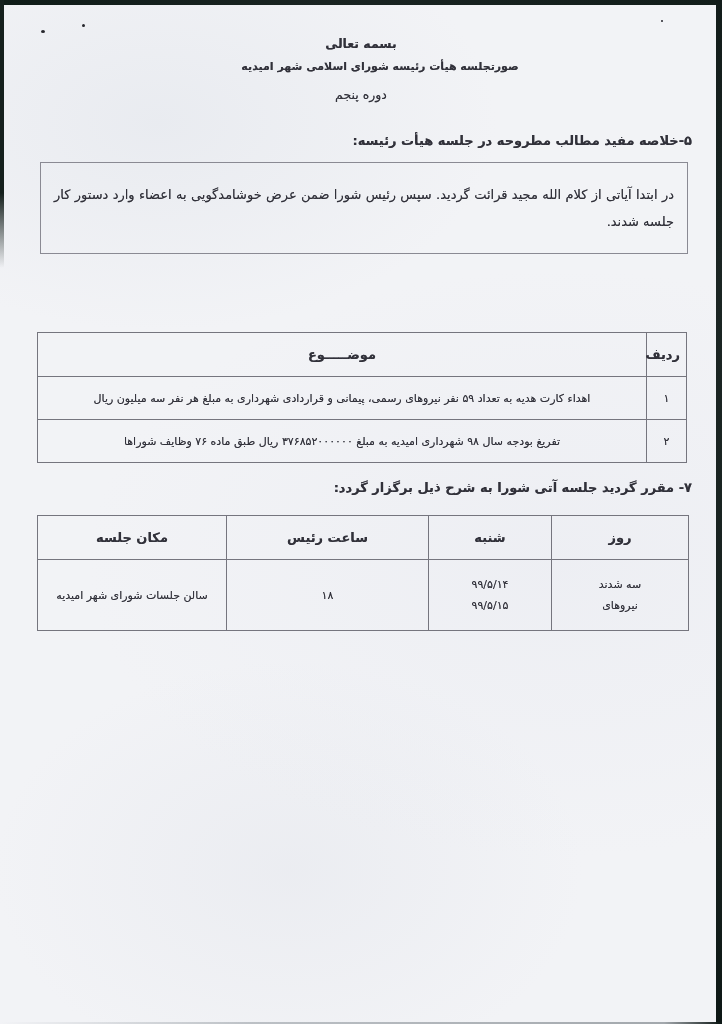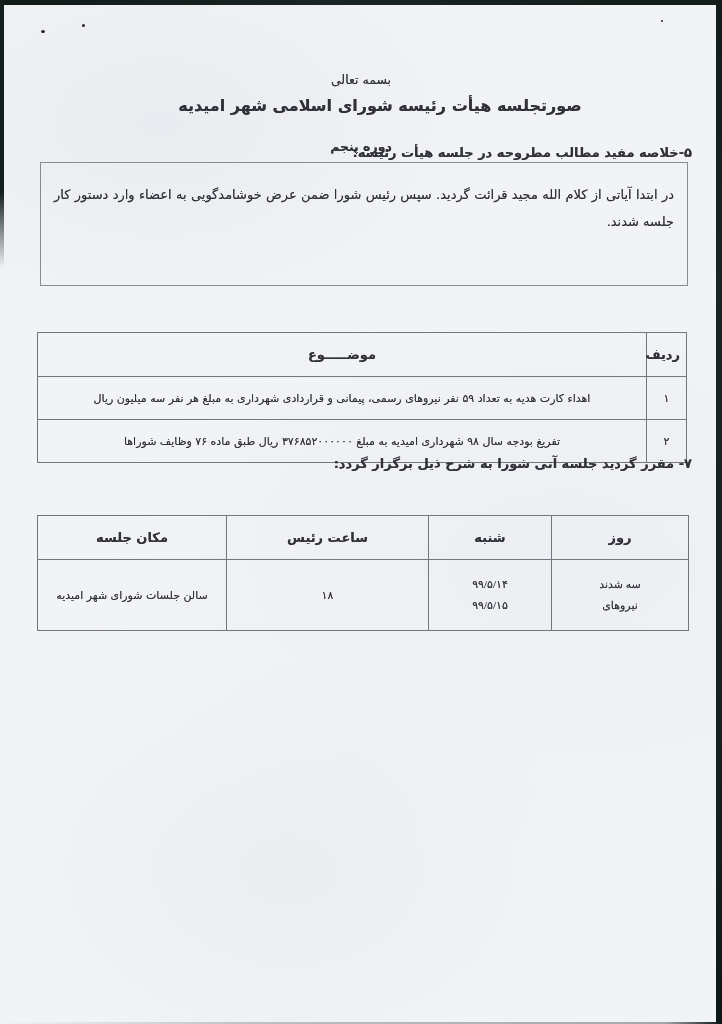--- a/index.html
+++ b/index.html
@@ -20,30 +20,30 @@
   .edge-top{top:0;left:0;width:722px;height:5px;background:linear-gradient(90deg,#0f1c18,#1a2422 45%,#121d1a);}
   .edge-left{top:0;left:0;width:4px;height:268px;background:linear-gradient(180deg,#15201d 72%,rgba(21,32,29,0));}
   .edge-right{top:0;right:0;width:6px;height:1024px;background:linear-gradient(180deg,#121c1a,#1b2523 28%,#16211e 80%,#0d1715);}
   .edge-bottom{bottom:0;left:0;width:722px;height:2px;background:linear-gradient(90deg,rgba(150,156,162,0),rgba(145,152,158,.55) 35%,rgba(110,118,124,.6) 92%,#0d1715);}
   .speck{position:absolute;background:#26262c;border-radius:50%;z-index:4;}
   .speck.s1{left:41px;top:30px;width:4px;height:3px;}
   .speck.s2{left:82px;top:24px;width:3px;height:3px;}
   .speck.s3{left:661px;top:20px;width:2px;height:2px;}
 
   .doc-header{position:absolute;top:36px;left:0;width:722px;text-align:center;z-index:2;}
-  .h-bismillah{font-size:12.5px;font-weight:normal;margin-top:36px;}
-  .h-title{font-size:16px;font-weight:bold;margin-top:9px;margin-left:38px;}
-  .h-term{font-size:12.5px;font-weight:bold;margin-top:24px;}
+  .h-bismillah{font-size:12.5px;font-weight:bold;}
+  .h-title{font-size:11px;font-weight:bold;margin-top:9px;margin-left:38px;}
+  .h-term{font-size:12.5px;font-weight:normal;margin-top:14px;}
 
   .sec-heading{position:absolute;right:30px;margin:0;font-size:13px;font-weight:bold;z-index:2;}
-  .s5h{top:145px;text-align:center;}
+  .s5h{top:133px;text-align:center;}
   .s6h{top:303px;}
-  .s7h{top:456px;}
+  .s7h{top:480px;}
 
-  .summary-box{position:absolute;top:162px;left:40px;width:648px;height:124px;
+  .summary-box{position:absolute;top:162px;left:40px;width:648px;height:92px;
     border:1px solid var(--box_border,#8a8a93);z-index:2;overflow:hidden;}
   .summary-text{margin:0;padding:18px 13px 0 13px;font-size:13px;line-height:27px;text-align:justify;}
 
   table.tbl{position:absolute;border-collapse:collapse;table-layout:fixed;z-index:2;}
   table.tbl th,table.tbl td{
     border:1px solid var(--table_border,#75757e);
     text-align:center;vertical-align:middle;padding:14px 6px;
   }
   table.tbl th{font-size:13px;font-weight:bold;}
   table.tbl td{font-size:11px;font-weight:normal;}
@@ -53,21 +53,21 @@
   .agenda thead tr{height:40px;}
   .agenda tbody tr{height:43px;}
 
   .schedule{top:515px;left:37px;width:651px;}
   .schedule col.c-day{width:137px;}
   .schedule col.c-date{width:123px;}
   .schedule col.c-time{width:202px;}
   .schedule col.c-place{width:189px;}
   .schedule thead tr{height:25px;}
   .schedule tbody tr{height:49px;}
-  .schedule td div{line-height:21px;font-family:Liberation Serif, serif;}
+  .schedule td div{line-height:21px;}
 
   
   .doc-header,.sec-heading,.summary-text,table.tbl{text-shadow:0 0 .5px rgba(49,49,58,.6);}
 </style>
 </head>
 <body>
 
 <div class="stage" lang="fa">
 
   <div class="edge edge-top"></div>

